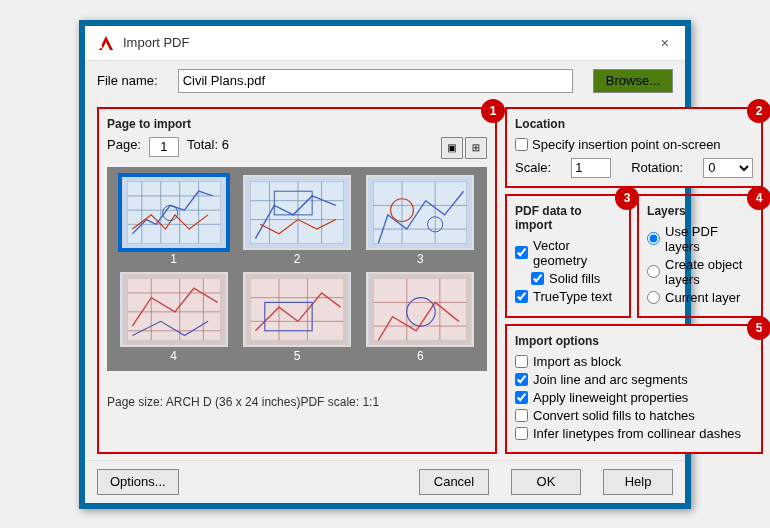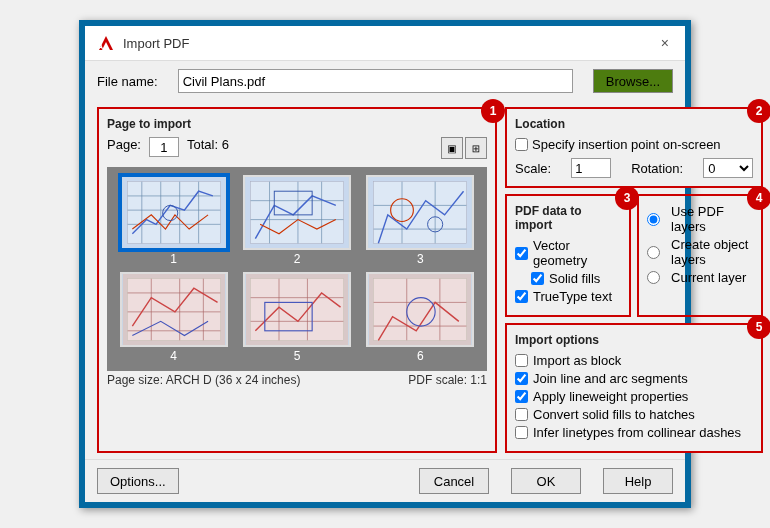--- a/index.html
+++ b/index.html
@@ -157,22 +157,22 @@
       font-size: 12px;
       margin-top: 2px;
     }
     
     .thumb-svg {
       width: 100%;
       height: 100%;
     }
     .page-size-row {
       display: flex;
-      justify-content: space-between;
-      margin-top: 2px;
+      justify-content: flex-start;
+      margin-top: 24px;
       font-size: 12px;
       color: #333;
     }
     
     .badge {
       position: absolute;
       top: -10px;
       right: -10px;
       width: 24px;
       height: 24px;
@@ -254,21 +254,21 @@
     }
     .checkbox-row {
       display: flex;
       align-items: center;
       gap: 5px;
       margin-bottom: 3px;
     }
     .radio-row {
       display: flex;
       align-items: center;
-      gap: 11px;
+      gap: 5px;
       margin-bottom: 3px;
     }
     .indent {
       margin-left: 16px;
     }
     
     .bottom-buttons {
       display: flex;
       justify-content: flex-end;
       padding: 8px 12px;
@@ -478,20 +478,21 @@
             <label for="sf">Solid fills</label>
           </div>
           <div class="checkbox-row">
             <input type="checkbox" id="tt" checked="" style="">
             <label for="tt">TrueType text</label>
           </div>
         </div>
 
         <div class="half-box">
           <div class="section-badge">4</div>
+          <div class="panel-title">Layers</div>
 
           <div class="radio-row">
             <input type="radio" name="layers" id="l1" checked="" style="">
             <label for="l1">Use PDF layers</label>
           </div>
           <div class="radio-row">
             <input type="radio" name="layers" id="l2" style="">
             <label for="l2">Create object layers</label>
           </div>
           <div class="radio-row">

